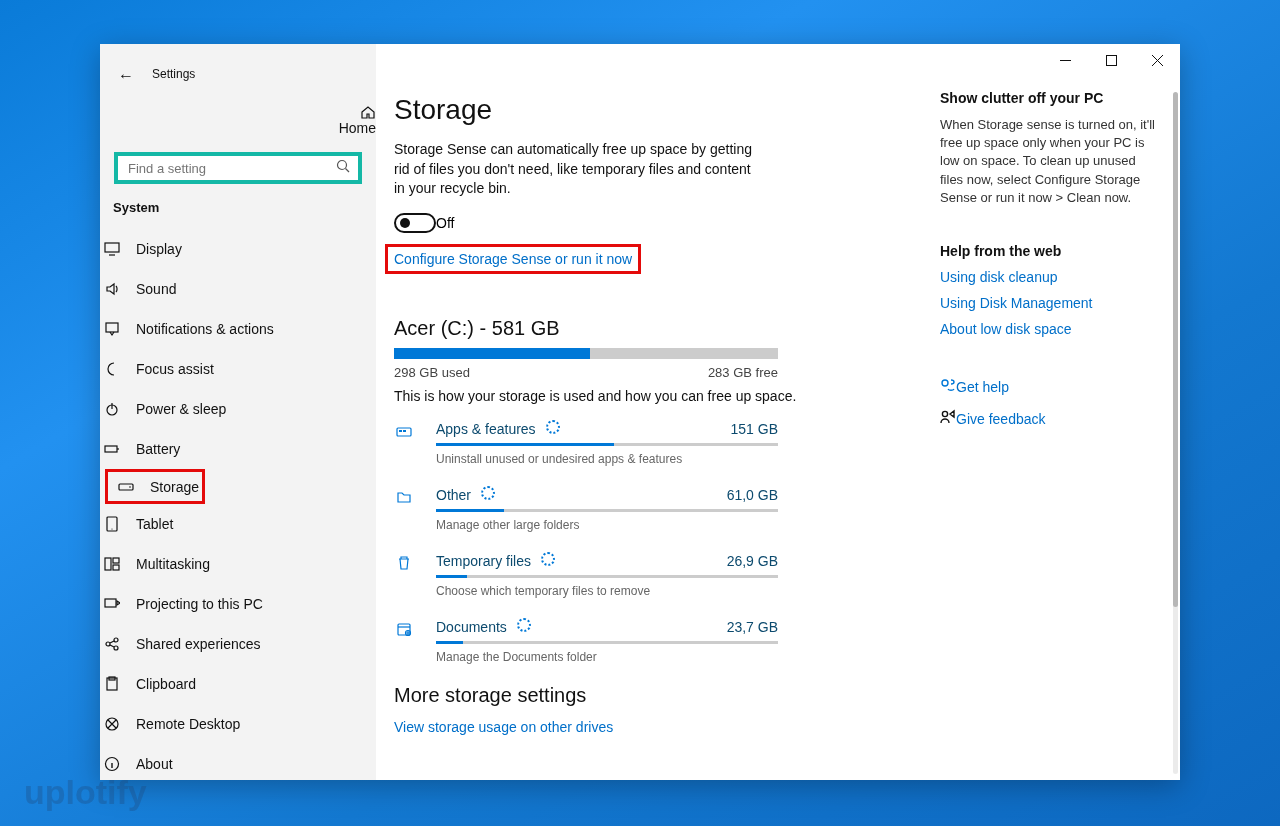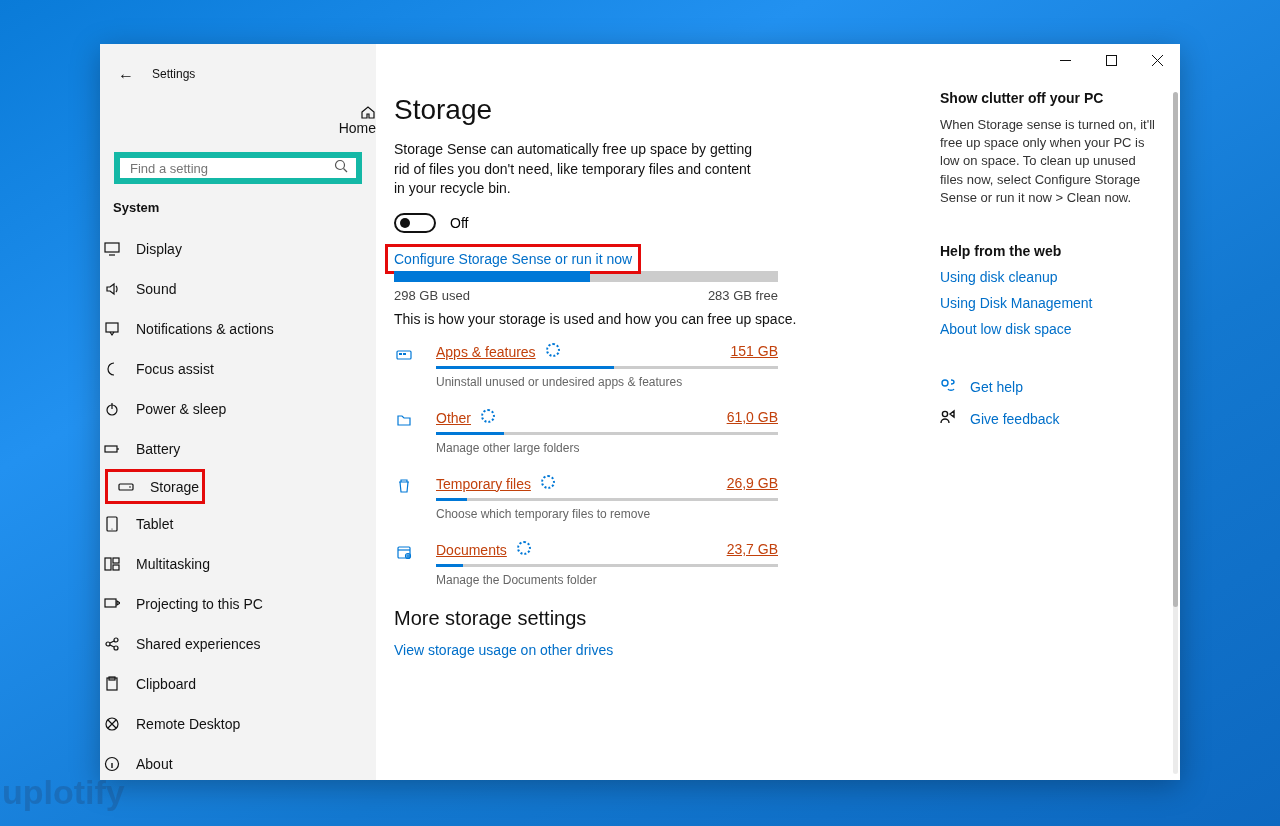--- a/index.html
+++ b/index.html
@@ -8,58 +8,58 @@
 .titlebar { position: absolute; top: 0; left: 0; right: 0; height: 32px; display: flex; justify-content: flex-end; align-items: center; z-index: 5; }
 .titlebar .ctrl { width: 46px; height: 32px; display:flex; align-items:center; justify-content:center; color:#111; }
 .titlebar .ctrl svg{width:11px;height:11px;}
 .sidebar { width: 276px; height: 100%; background: #f3f3f3; padding-top: 12px; overflow: hidden; }
 .back-row{display:flex;align-items:center;gap:18px;height:32px;padding-left:18px;margin-top:2px;margin-bottom:14px;}
 .back-row .arrow{font-size:16px;color:#111;}
 .back-row .title{font-size:12px;color:#111;}
 .home-row{display:flex;align-items:flex-end;gap:0;height:38px;padding-left:18px;margin-bottom:10px;flex-direction:column;}
 .home-row .ico{width:16px;display:flex;justify-content:center;}
 .home-row .txt{font-size:14px;color:#111;}
-.search{margin:0 14px 16px 14px;height:32px;border:6px solid #14b8a6;background:#fff;display:flex;align-items:center;padding:0 8px 0 10px;gap:9px;}
+.search{margin:0 14px 16px 14px;height:32px;border:4px solid #14b8a6;background:#fff;display:flex;align-items:center;padding:0 8px 0 10px;gap:9px;}
 .search input{border:none;outline:none;flex:1;font-size:13px;background:transparent;color:#111;}
 .search .sico{color:#444;}
 .section{font-size:13px;font-weight:600;color:#111;padding-left:13px;margin-bottom:14px;}
 .nav-item{display:flex;align-items:center;gap:16px;height:40px;padding-left:4px;font-size:14px;color:#111;}
 .nav-item .ico{width:16px;display:flex;justify-content:center;color:#111;}
 .nav-item.hl{outline:3px solid #e40a0a;outline-offset:-3px;width:100px;margin-left:5px;padding-left:13px;height:35px;}
 .content{flex:1;height:100%;display:flex;overflow:hidden;}
 .main{flex:1;padding:50px 0 0 18px;max-width:560px;overflow-y:auto;}
 .h1{font-size:28px;color:#111;font-weight:500;margin-bottom:14px;}
 .para{font-size:14px;color:#111;line-height:1.4;max-width:370px;}
-.toggle-row{display:flex;align-items:center;gap:14px;margin:14px 0 10px;}
+.toggle-row{display:flex;align-items:center;margin:14px 0 10px;}
 .toggle{width:42px;height:20px;border:2px solid #111;border-radius:12px;position:relative;}
 .toggle:after{content:"";position:absolute;width:10px;height:10px;background:#111;border-radius:50%;top:3px;left:4px;}
 .config-link{display:inline-block;color:#006fc9;font-size:14px;padding:4px 6px;margin-left:-6px;margin-top:4px;outline:3px solid #e40a0a;}
 .drive-head{font-size:20px;color:#111;margin-top:46px;margin-bottom:8px;}
 .bar-big{width:384px;height:11px;background:#ccc;display:flex;margin-bottom:6px;}
 .bar-big .fill{height:100%;background:#0078d7;}
 .bar-row{display:flex;justify-content:space-between;width:384px;font-size:13px;color:#444;margin-bottom:8px;}
 .desc{font-size:14px;color:#111;margin-bottom:16px;}
 .cat{display:flex;align-items:flex-start;gap:18px;width:384px;padding-left:2px;margin-bottom:20px;}
 .cat .cico{width:22px;color:#0078d7;padding-top:3px;}
 .cat .cbody{flex:1;}
-.cat .ctop{display:flex;justify-content:space-between;align-items:flex-start;font-size:14px;color:#c2410c;text-decoration:underline;}
+.cat .ctop{display:flex;justify-content:space-between;align-items:flex-end;font-size:14px;color:#0c4a6e;}
 .cat .ctop .spinner{width:14px;height:14px;border:2px dotted #0078d7;border-radius:50%;display:inline-block;margin-left:10px;}
 .cat .bar-sm{height:3px;background:#ccc;margin:6px 0;}
 .cat .bar-sm .f{height:100%;background:#0078d7;}
 .cat .sub{font-size:12px;color:#666;}
 .link{color:#006fc9;font-size:14px;margin-bottom:26px;display:block;}
 .h2{font-size:20px;color:#111;margin-bottom:12px;}
 .right{width:250px;padding:46px 20px 0 10px;}
 .rh{font-size:14px;font-weight:600;color:#111;margin-bottom:10px;}
 .rpara{font-size:13px;color:#333;line-height:1.4;margin-bottom:36px;}
 .rlink{color:#006fc9;font-size:14px;display:block;margin-bottom:10px;}
-.help-row{display:flex;align-items:center;gap:14px;margin-bottom:12px;}
+.help-row{display:flex;align-items:center;margin-bottom:12px;}
 .help-row .hico{color:#0078d7;}
 .help-row a{color:#006fc9;font-size:14px;}
-.watermark{position:absolute;left:2px;bottom:14px;font-size:34px;font-weight:600;color:rgba(30,70,120,0.32);letter-spacing:0;}
+.watermark{position:absolute;left:24px;bottom:14px;font-size:34px;font-weight:600;color:rgba(30,70,120,0.32);letter-spacing:0;}
 .scrolltrack{position:absolute;right:2px;top:48px;bottom:6px;width:5px;background:rgba(0,0,0,.08);border-radius:3px;}
 .scrollthumb{position:absolute;right:2px;top:48px;width:5px;height:70%;background:rgba(0,0,0,.22);border-radius:3px;}
 </style>
 </head>
 <body>
 
 <div class="window">
 
   <div class="titlebar">
     <div class="ctrl">
@@ -238,20 +238,21 @@
 
     <div class="main">
       <div class="h1">Storage</div>
       <div class="para">Storage Sense can automatically free up space by getting rid of files you don't need, like temporary files and content in your recycle bin.</div>
       <div class="toggle-row">
         <div class="toggle"></div>
         <span style="font-size:14px;">Off</span>
       </div>
       <a class="config-link">Configure Storage Sense or run it now</a>
 
+      <div class="drive-head">Acer (C:) - 581 GB</div>
       <div class="bar-big">
           <div class="fill" id="bigfill" style="width: 51%;"></div>
         </div>
       <div class="bar-row">
         <span>298 GB used</span>
         <span>283 GB free</span>
       </div>
       <div class="desc">This is how your storage is used and how you can free up space.</div>
 
       <div id="catlist">

